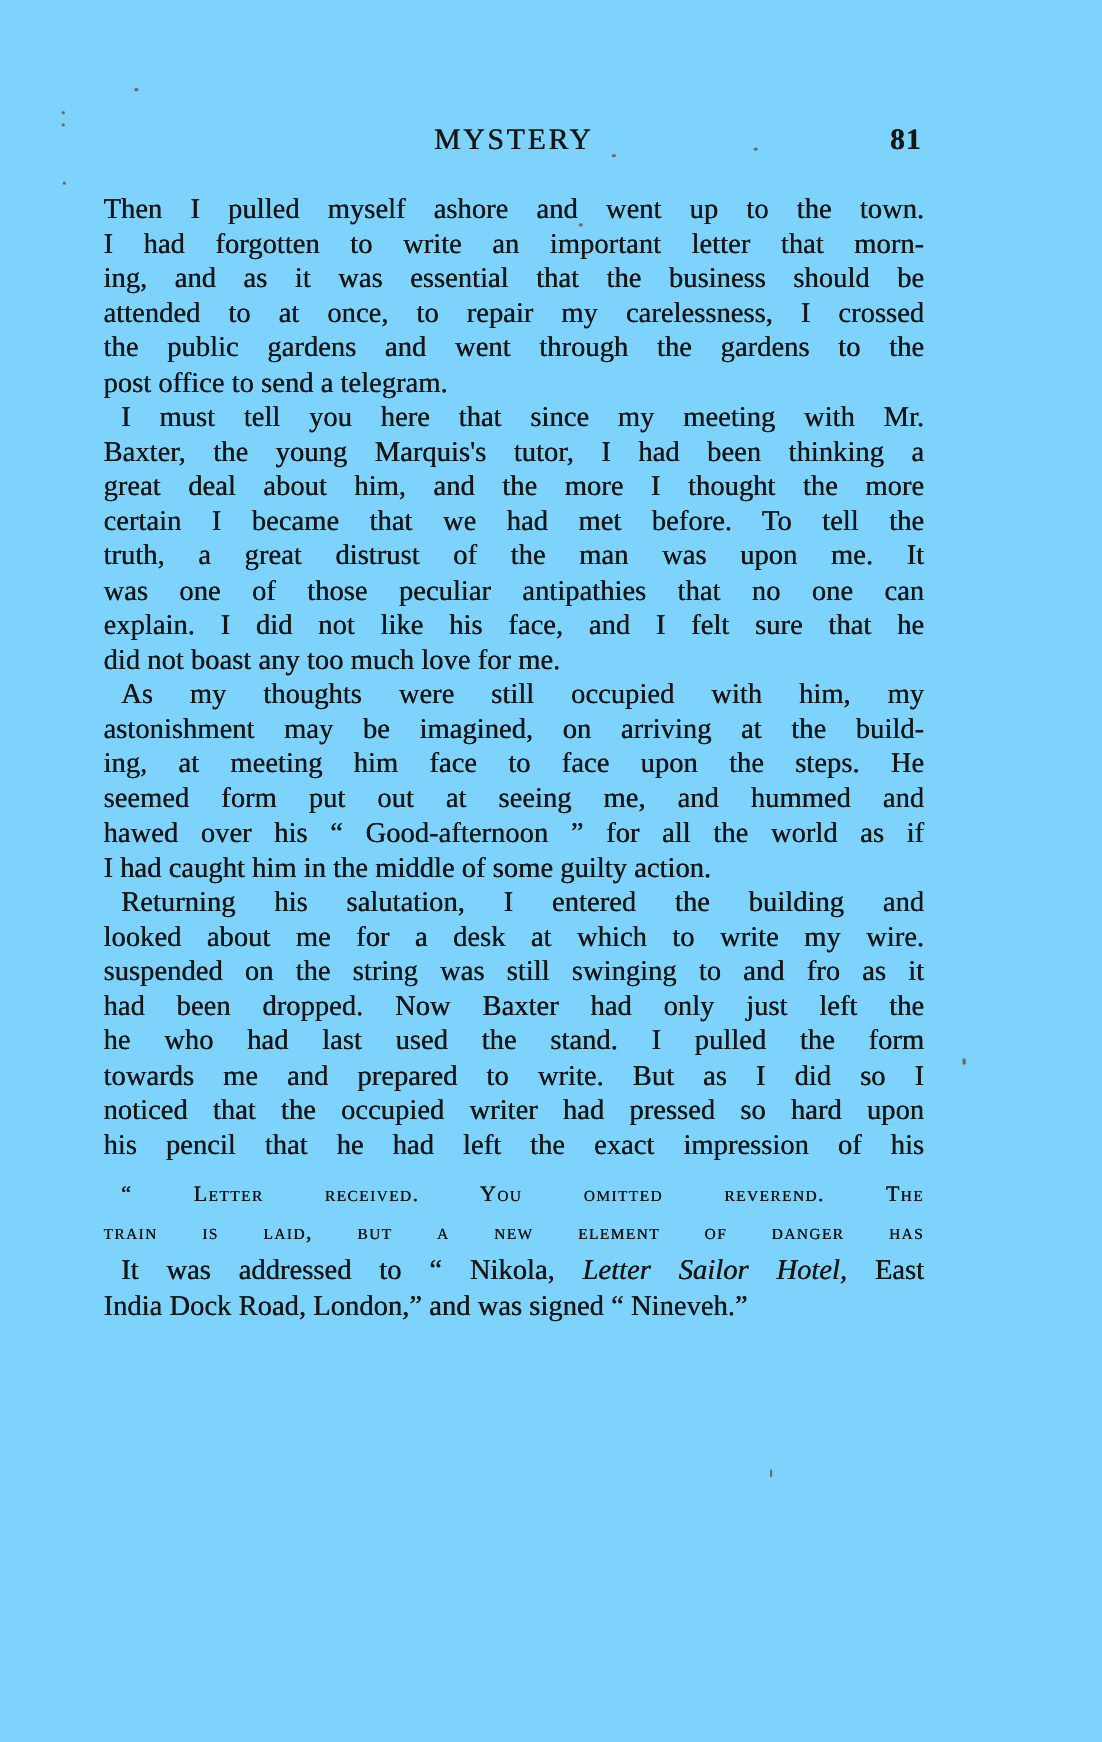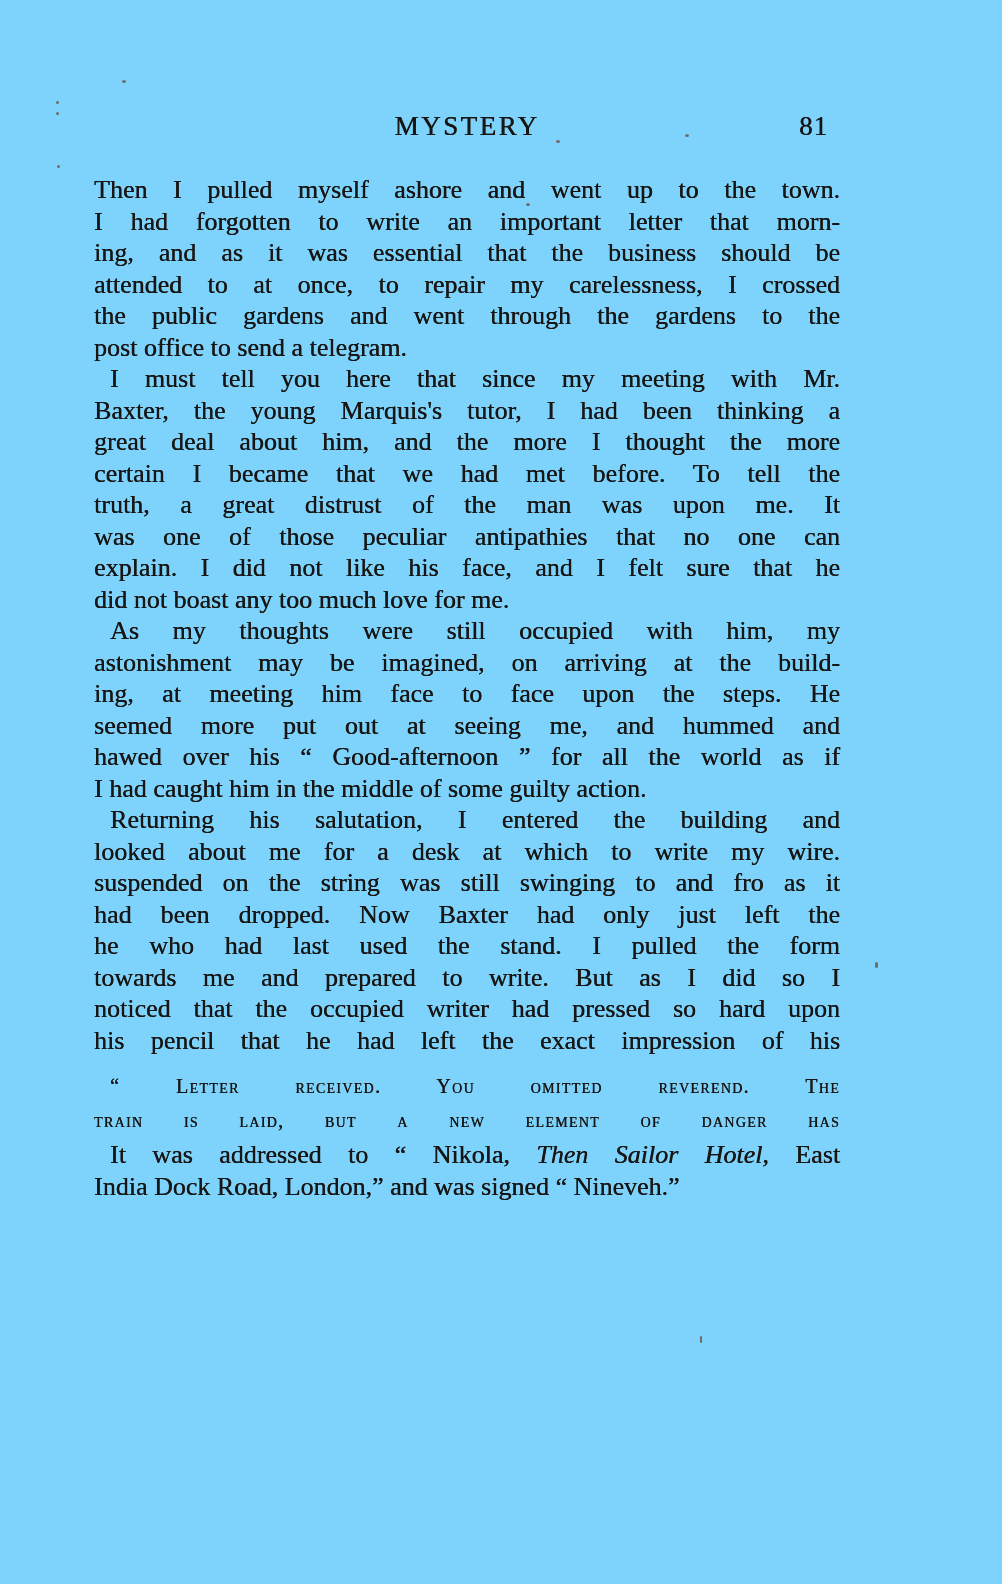--- a/index.html
+++ b/index.html
@@ -23,24 +23,25 @@
   }
   .head-title {
     display: block;
     text-align: center;
     letter-spacing: 2.5px;
     font-weight: 400;
     text-shadow: 0.5px 0 0 currentColor;
   }
   .page-num {
     position: absolute;
-    right: 12px;
+    right: 2px;
     top: 0;
     letter-spacing: 1px;
     text-shadow: 0.4px 0 0 currentColor;
+    font-weight: bold;
   }
   .text-body {
     margin-top: 32px;
     font-size: 26px;
     text-shadow: 0.35px 0 0 currentColor;
   }
   .para { margin: 0; }
   .para .line {
     line-height: 31.5px;
     min-height: 31.5px;
@@ -94,40 +95,40 @@
         <div class="line">certain I became that we had met before. To tell the</div>
         <div class="line">truth, a great distrust of the man was upon me. It</div>
         <div class="line">was one of those peculiar antipathies that no one can</div>
         <div class="line">explain. I did not like his face, and I felt sure that he</div>
         <div class="line last">did not boast any too much love for me.</div>
       </div>
       <div class="para paragraph indent">
         <div class="line">As my thoughts were still occupied with him, my</div>
         <div class="line">astonishment may be imagined, on arriving at the build-</div>
         <div class="line">ing, at meeting him face to face upon the steps. He</div>
-        <div class="line">seemed more put out at seeing me, and hummed and</div>
+        <div class="line">seemed form put out at seeing me, and hummed and</div>
         <div class="line">hawed over his “ Good-afternoon ” for all the world as if</div>
         <div class="line last">I had caught him in the middle of some guilty action.</div>
       </div>
       <div class="para paragraph indent">
         <div class="line">Returning his salutation, I entered the building and</div>
         <div class="line">looked about me for a desk at which to write my wire.</div>
         <div class="line">suspended on the string was still swinging to and fro as it</div>
         <div class="line">had been dropped. Now Baxter had only just left the</div>
         <div class="line">he who had last used the stand. I pulled the form</div>
         <div class="line">towards me and prepared to write. But as I did so I</div>
         <div class="line">noticed that the occupied writer had pressed so hard upon</div>
         <div class="line">his pencil that he had left the exact impression of his</div>
       </div>
       <div class="para telegram indent">
         <div class="line">“ Letter received. You omitted reverend. The</div>
         <div class="line">train is laid, but a new element of danger has</div>
       </div>
       <div class="para closing indent">
-        <div class="line">It was addressed to “ Nikola, <i>Then Sailor Hotel,</i> East</div>
+        <div class="line">It was addressed to “ Nikola, <i>Letter Sailor Hotel,</i> East</div>
         <div class="line last">India Dock Road, London,” and was signed “ Nineveh.”</div>
       </div>
     </div>
 
   <i class="speck" style="left:122px; top:80px;  width:4px; height:3px;"></i>
   <i class="speck" style="left:56px;  top:101px; width:3px; height:3px;"></i>
   <i class="speck" style="left:56px;  top:112px; width:3px; height:3px;"></i>
   <i class="speck" style="left:57px;  top:165px; width:3px; height:3px;"></i>
   <i class="speck" style="left:526px; top:203px; width:4px; height:3px;"></i>
   <i class="speck" style="left:556px; top:140px; width:4px; height:3px;"></i>

